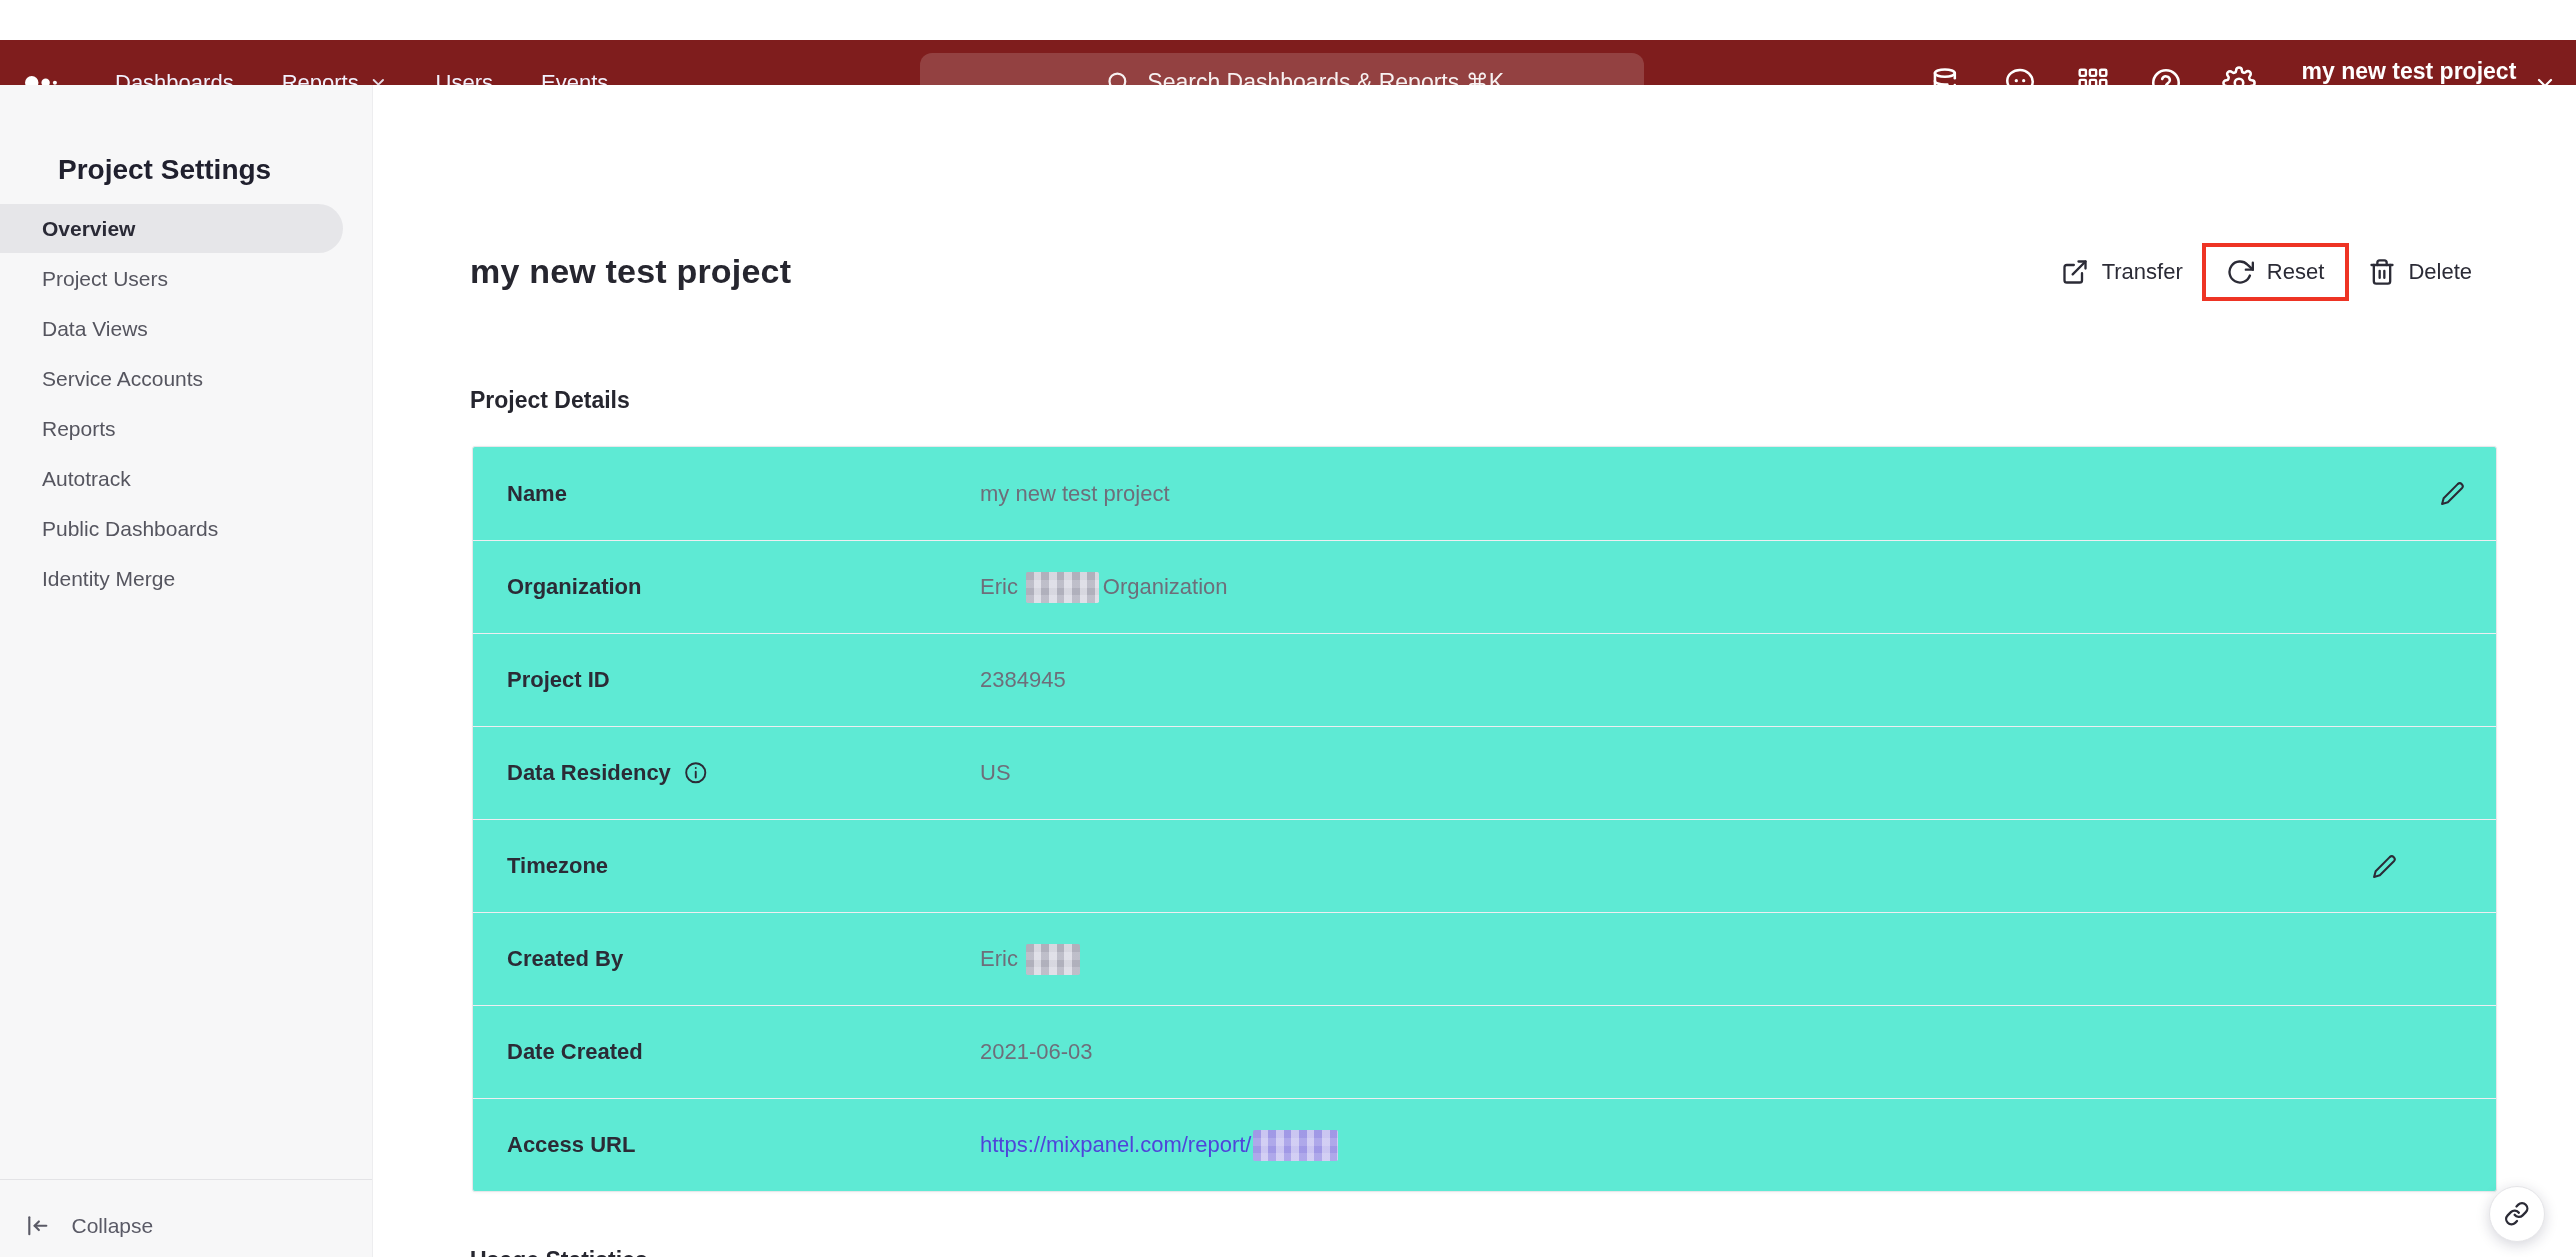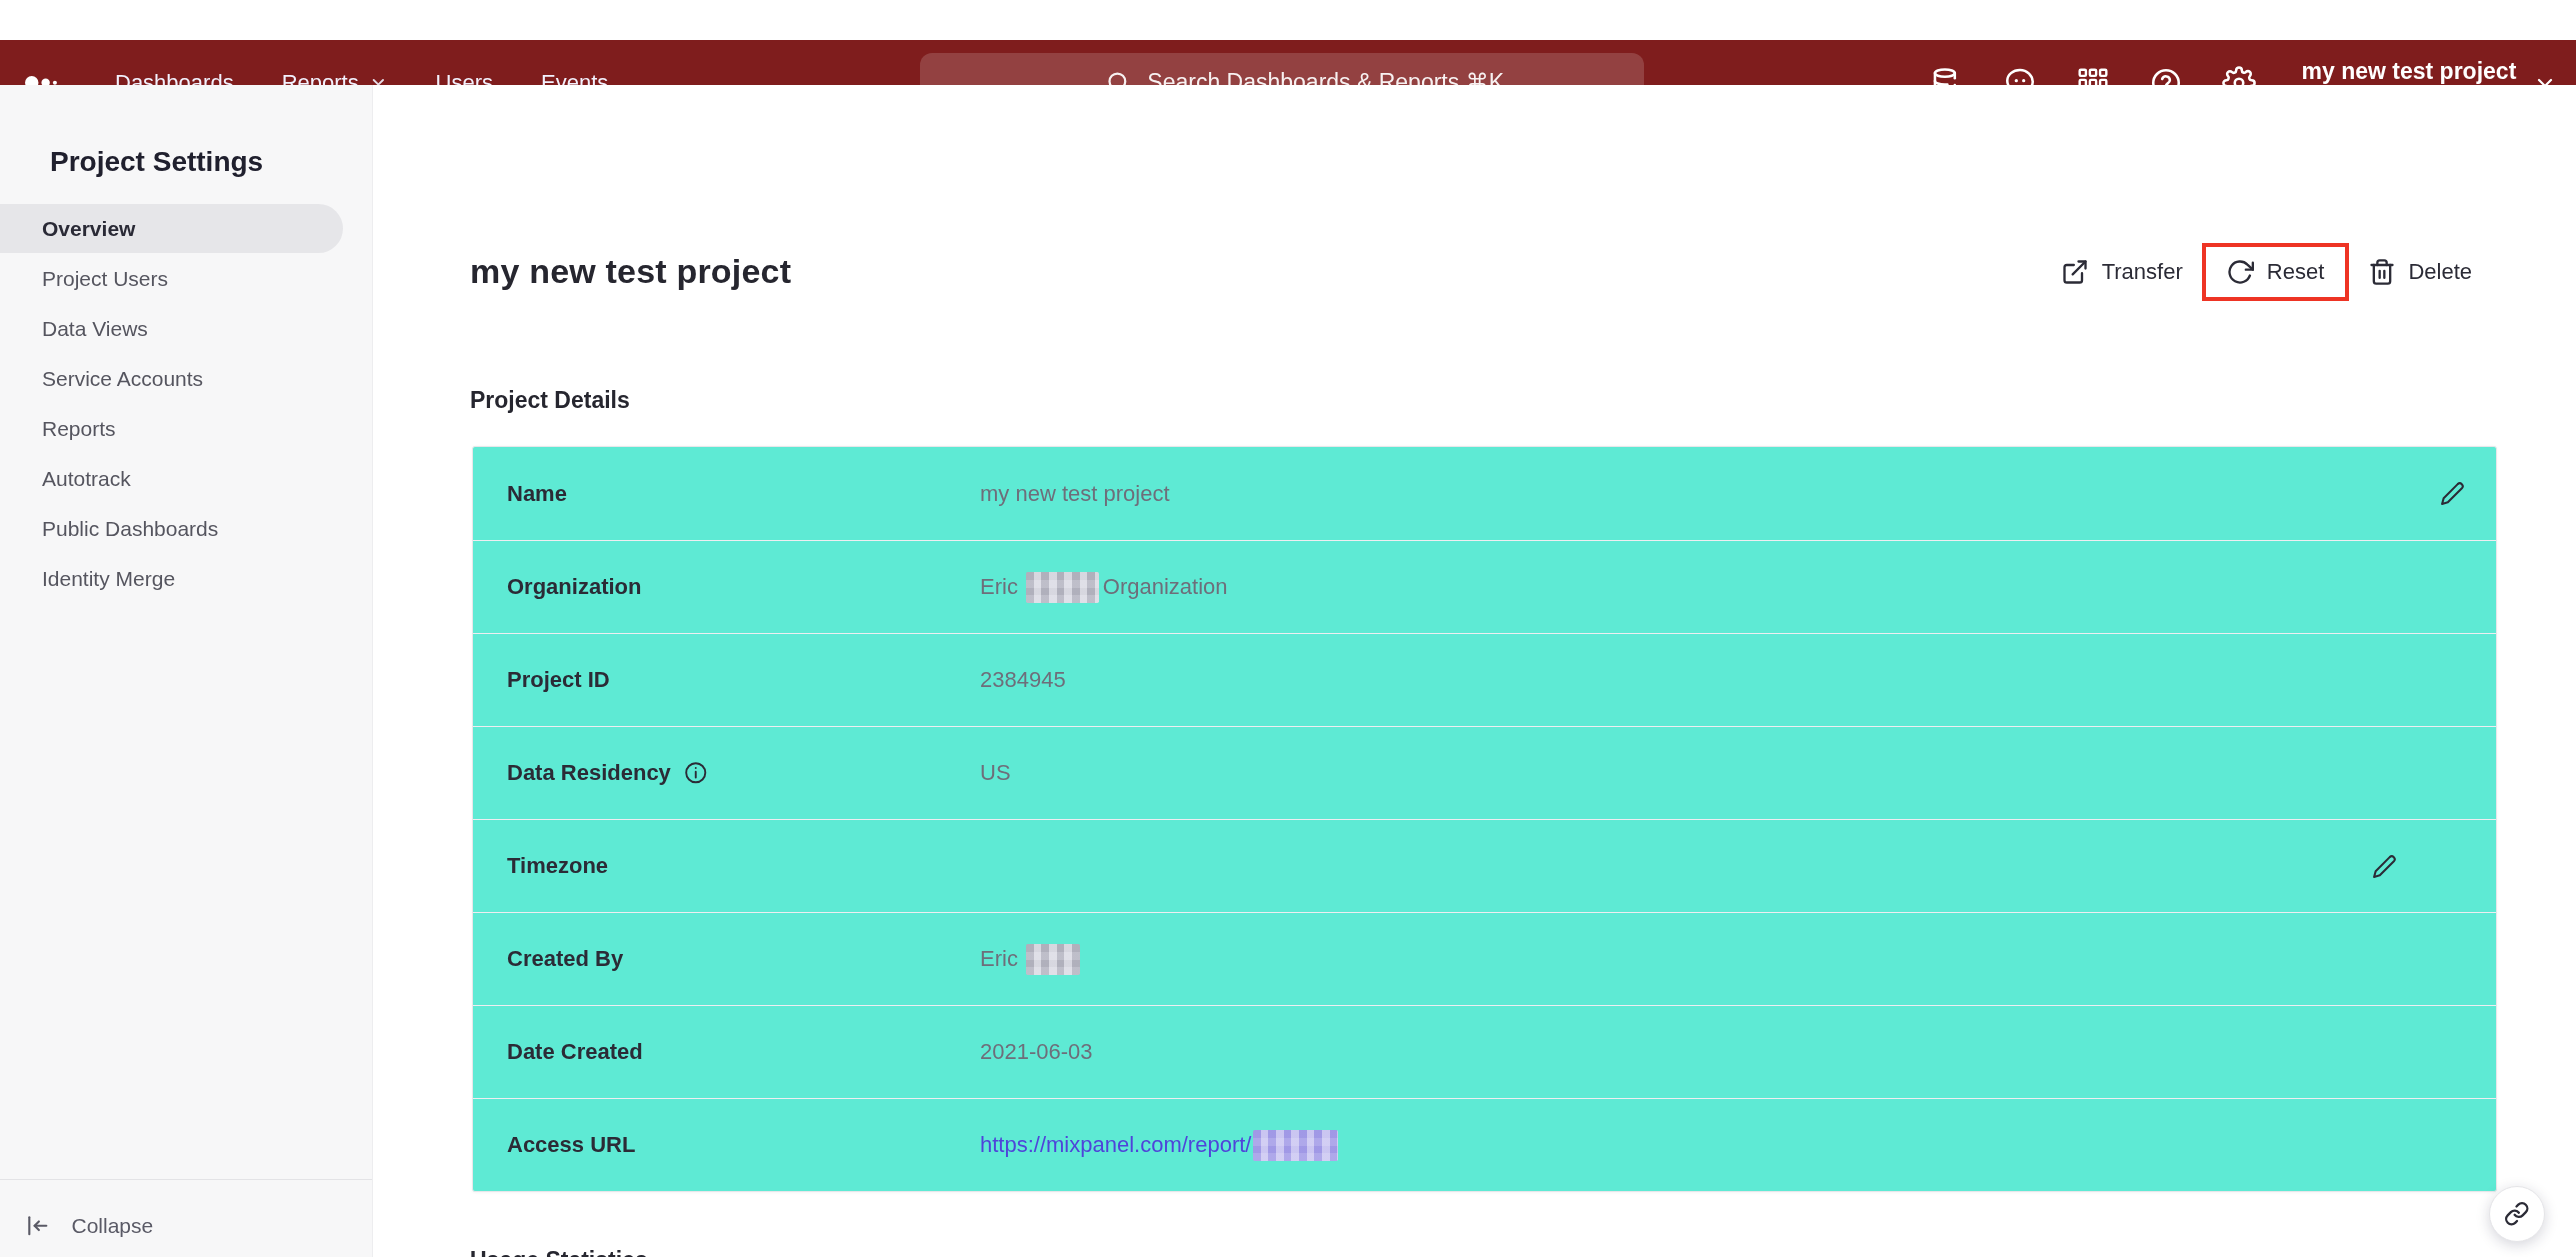--- a/index.html
+++ b/index.html
@@ -26,21 +26,21 @@
   .topbar-right { position:absolute; right:18.7px; top:0; height:85px; display:flex; align-items:center; gap:36px; }
   .icon-btn { width:37px; height:37px; display:flex; align-items:center; justify-content:center; color:#fff; cursor:pointer; }
   .switcher { display:flex; align-items:center; margin-left:8.5px; cursor:pointer; color:#fff; }
   .switcher-text { display:flex; flex-direction:column; line-height:1.25; }
   .switcher-name { font-size:23px; font-weight:700; }
   .switcher-scope { font-size:18px; color:rgba(255,255,255,.8); }
   .switcher .chev { margin-left:17px; }
 
   
   .sidebar { position:absolute; left:0; top:85px; width:373px; height:1172px; background:#f7f7f8; border-right:0.8px solid #ededef; }
-  .sb-title { position:absolute; left:42px; top:53px; font-size:28px; font-weight:700; color:#20202e; margin:8px; }
+  .sb-title { position:absolute; left:42px; top:53px; font-size:28px; font-weight:700; color:#20202e; margin:16px; }
   .sb-nav { position:absolute; left:0; right:0; top:119px; }
   .sb-item {
     height:49px; margin-bottom:1px; width:343px; padding-left:42px;
     display:flex; align-items:center; font-size:21px; color:#55555f;
     border-radius:0 25px 25px 0; cursor:pointer;
   }
   .sb-item.active { background:#e6e6e9; color:#2a2a36; font-weight:700; }
   .sb-divider { position:absolute; left:0; right:0; top:1094px; height:0.8px; background:#e3e3e6; }
   .collapse-btn { position:absolute; left:24px; top:1117px; height:48px; display:flex; align-items:center; gap:22px; color:#5a5a66; font-size:21px; cursor:pointer; }
 

